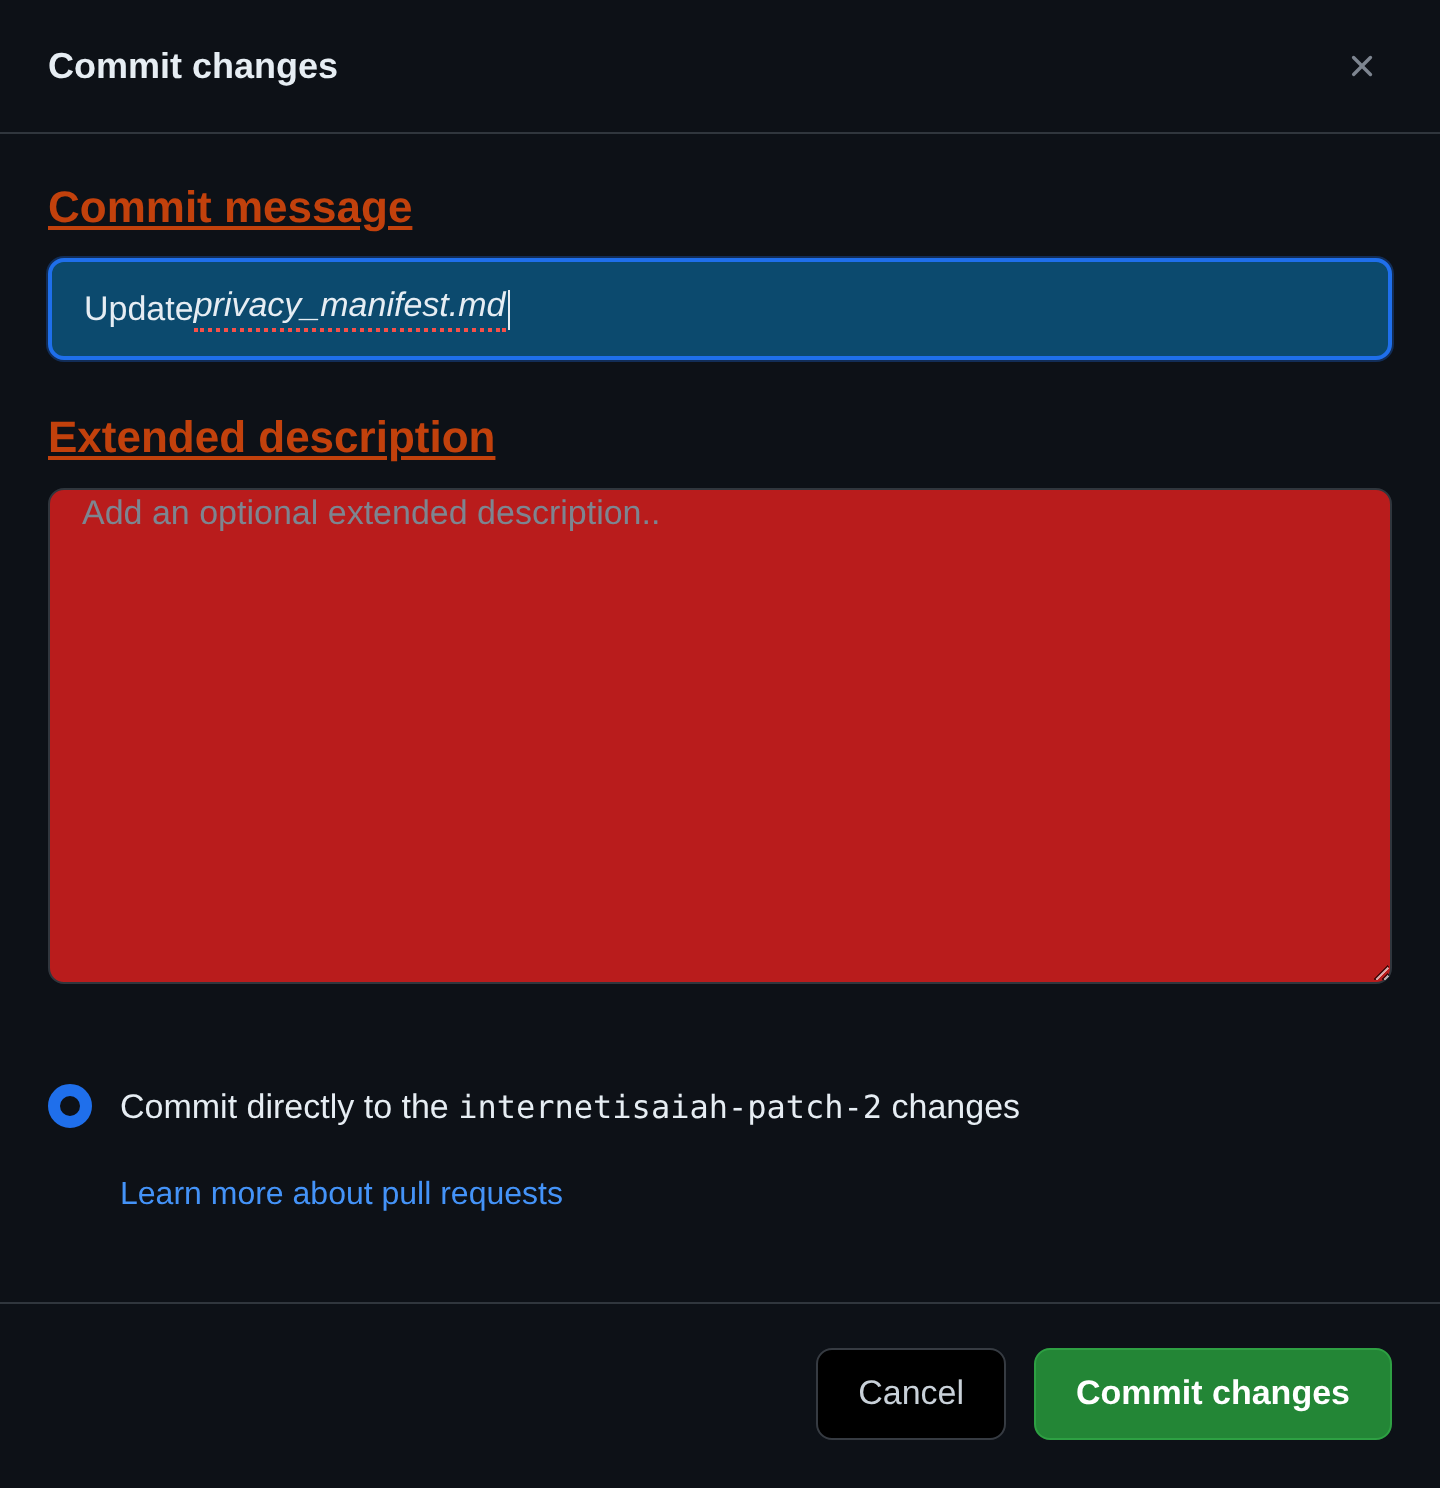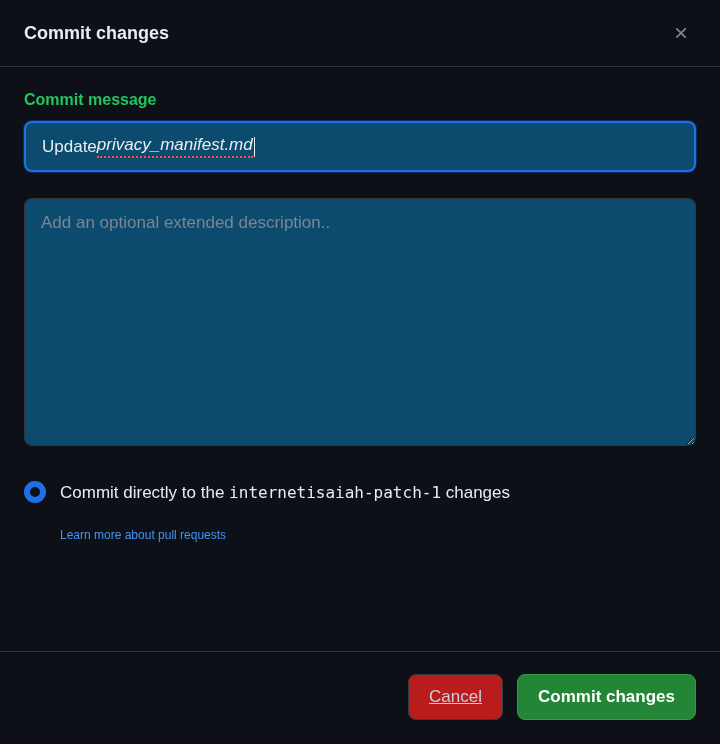--- a/index.html
+++ b/index.html
@@ -44,24 +44,25 @@
       justify-content: center;
       border-radius: 6px;
     }
     .dialog-body {
       padding: 24px;
       flex: 1;
       overflow-y: auto;
     }
     .field-label {
       display: block;
-      font-size: 16px;
+      font-size: 22px;
       font-weight: 600;
       margin-bottom: 12px;
-      color: #22c55e;
+      color: #c2410c;
+      text-decoration: underline;
     }
     .input-display {
       width: 100%;
       background: #0c4a6e;
       border: 2px solid #1f6feb;
       border-radius: 8px;
       padding: 12px 16px;
       font-size: 17px;
       color: #e6edf3;
       outline: none;
@@ -80,31 +81,31 @@
     .caret {
       display: inline-block;
       width: 1px;
       height: 20px;
       background: #e6edf3;
       vertical-align: middle;
       margin-left: 1px;
     }
     .textarea {
       width: 100%;
-      background: #0c4a6e;
+      background: #b91c1c;
       border: 1px solid #30363d;
       border-radius: 8px;
-      padding: 14px 16px;
+      padding: 2px 16px;
       font-size: 17px;
       color: #e6edf3;
       outline: none;
       min-height: 248px;
       resize: vertical;
       font-family: inherit;
-      margin-bottom: 30px;
+      margin-bottom: 44px;
     }
     .textarea::placeholder {
       color: #7d8590;
     }
     .radio-group {
       display: flex;
       flex-direction: column;
       gap: 16px;
     }
     .radio-row {
@@ -136,21 +137,21 @@
     }
     .radio-label .branch-name {
       font-family: ui-monospace, SFMono-Regular, "SF Mono", Menlo, Consolas, monospace;
       font-size: 16px;
     }
     .radio-label .bold {
       font-weight: 600;
     }
     .learn-link {
       color: #4493f8;
-      font-size: 12px;
+      font-size: 16px;
       text-decoration: none;
       display: inline-block;
       margin-top: 6px;
       margin-left: 36px;
       cursor: pointer;
     }
     .dialog-footer {
       display: flex;
       justify-content: flex-end;
       gap: 14px;
@@ -160,24 +161,23 @@
     .btn {
       padding: 12px 20px;
       font-size: 17px;
       font-weight: 500;
       border-radius: 8px;
       cursor: pointer;
       font-family: inherit;
       border: 1px solid transparent;
     }
     .btn-secondary {
-      background: #b91c1c;
+      background: #000000;
       border-color: #363b42;
       color: #c9d1d9;
-      text-decoration: underline;
     }
     .btn-primary {
       background: #238636;
       border-color: #2ea043;
       color: #ffffff;
       font-weight: 600;
     }
   </style>
 </head>
 <body>
@@ -195,28 +195,29 @@
 
   <div class="dialog-body">
 
     <label class="field-label">Commit message</label>
     <div class="input-display">
       <span>Update </span>
         <span class="spellcheck">privacy_manifest.md</span>
         <span class="caret"></span>
     </div>
 
+    <label class="field-label">Extended description</label>
     <textarea class="textarea" placeholder="Add an optional extended description.." style=""></textarea>
 
     <div class="radio-group">
 
       <div class="radio-row">
         <div class="radio-outer selected"></div>
         <div class="radio-label">
-          <span>Commit directly to the </span><span class="branch-name">internetisaiah-patch-1</span><span> changes</span>
+          <span>Commit directly to the </span><span class="branch-name">internetisaiah-patch-2</span><span> changes</span>
         </div>
       </div>
 
       <div>
         <a class="learn-link">Learn more about pull requests</a>
       </div>
 
     </div>
 
   </div>

